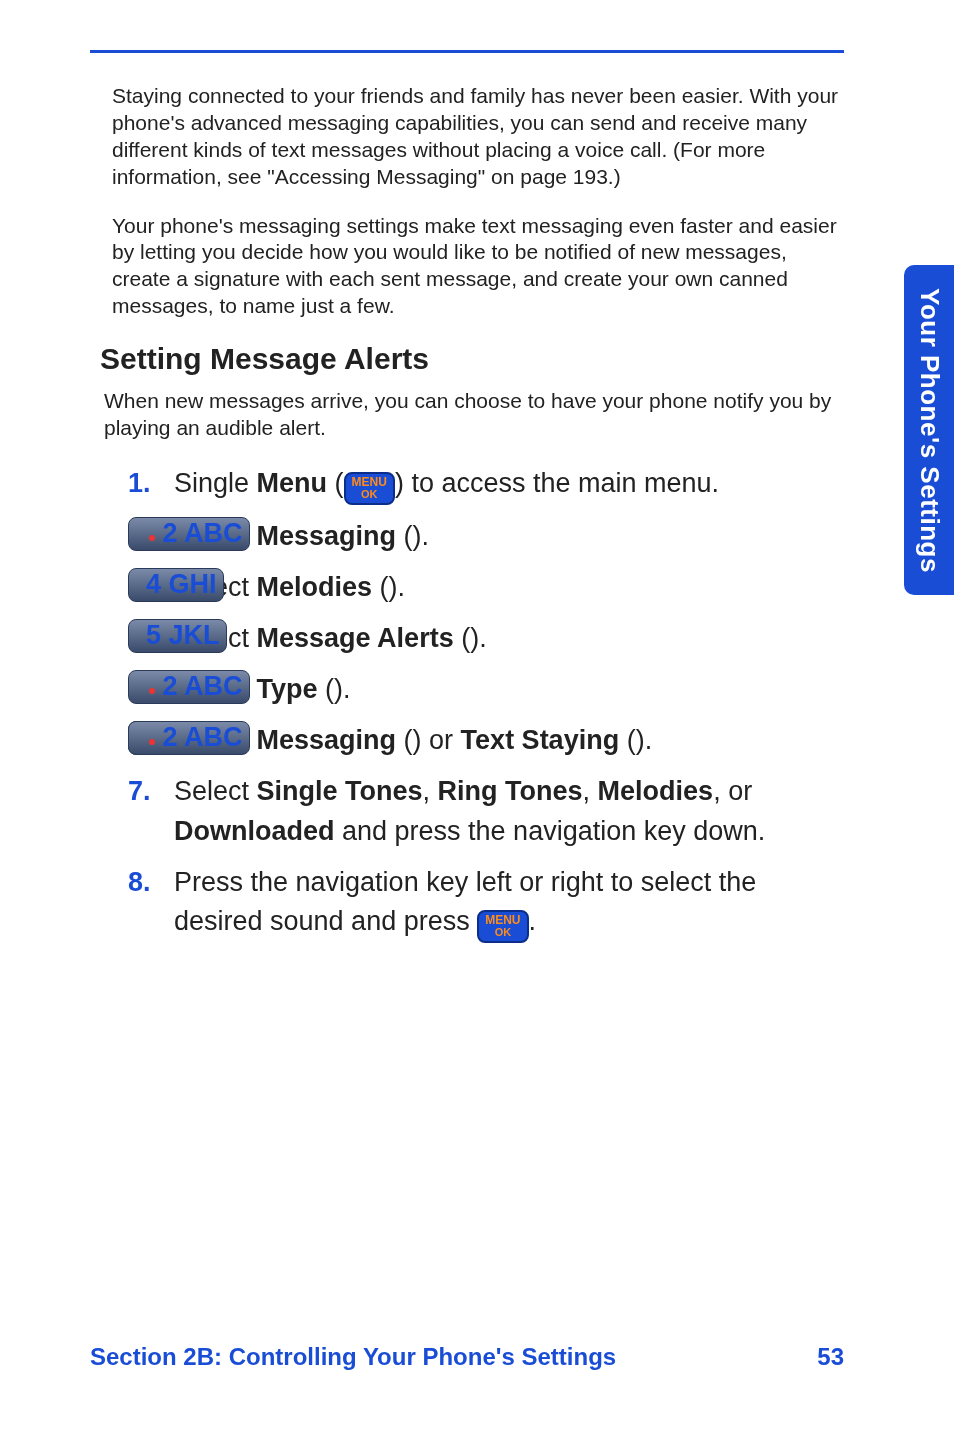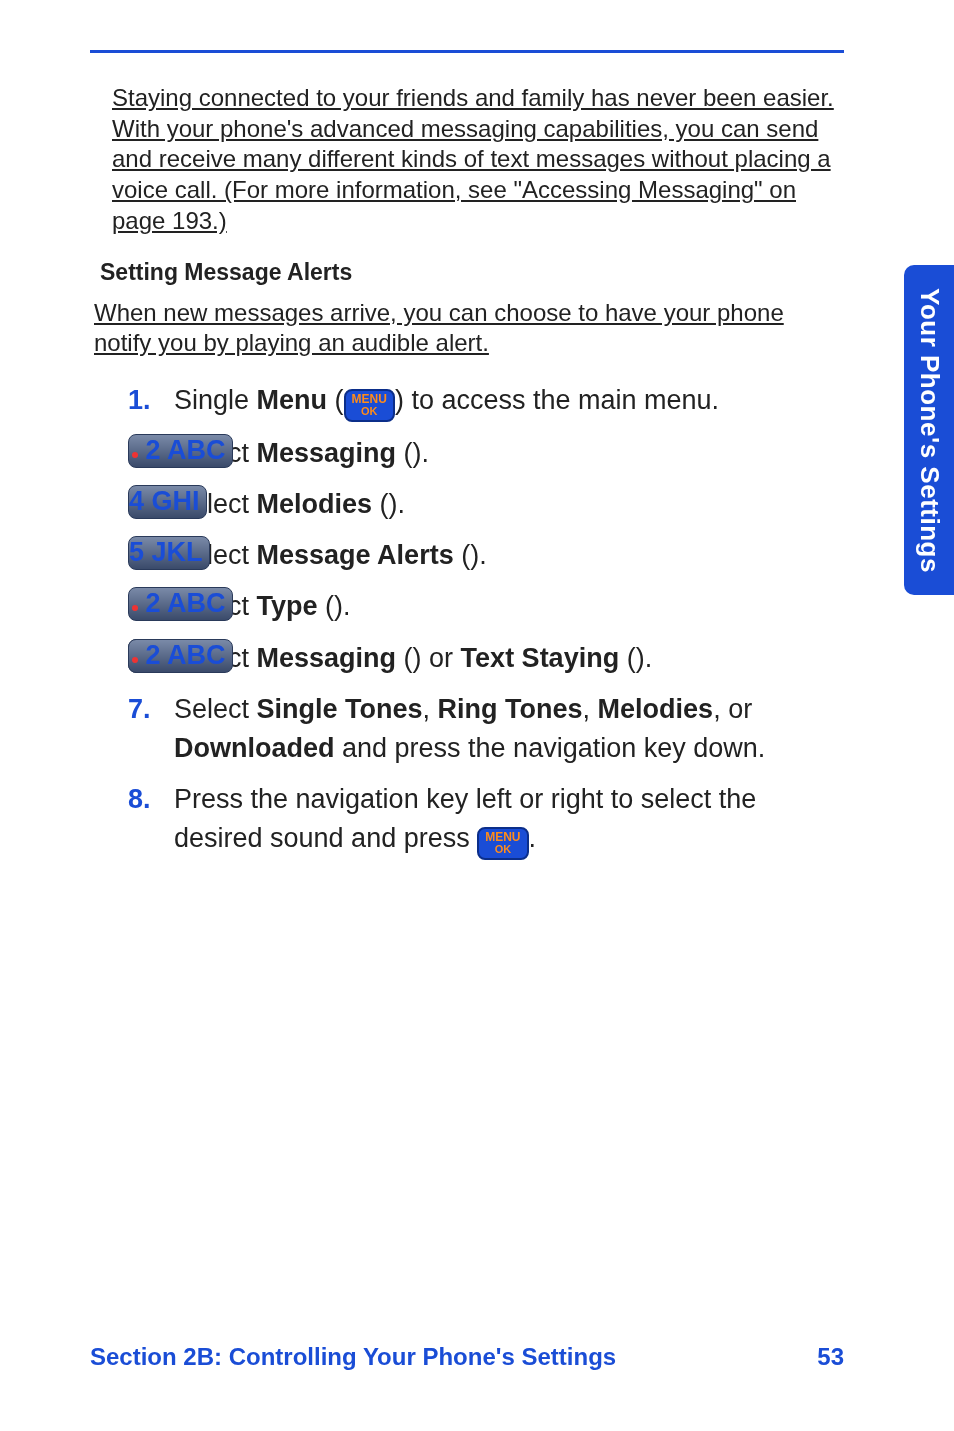--- a/index.html
+++ b/index.html
@@ -30,28 +30,27 @@
     font-weight: 700;
     font-size: 48px;
     margin-bottom: 6px;
   }
   .rule {
     border: none;
     border-top: 3px solid #1a4dd6;
     margin-bottom: 30px;
   }
   p.body {
-    font-size: 24px;
+    font-size: 21px;
     line-height: 1.28;
     margin: 0 0 22px 22px;
     color: #222;
-    text-decoration: underline;
   }
   h2.sub {
-    font-size: 23px;
+    font-size: 30px;
     font-weight: 700;
     margin: 12px 0 12px 10px;
   }
   p.lead {
     font-size: 26px;
     font-weight: 700;
     color: #555;
     margin: 10px 0 18px 10px;
   }
   ol.steps {
@@ -105,21 +104,21 @@
   }
   .key.menu::after { content: "\A OK"; white-space: pre; color: #ff8c1a; font-size: 11px; }
   .key.num {
     background: linear-gradient(#7a8aa8, #3a4a6a);
     color: #fff;
     font-size: 13px;
     min-width: 44px;
     border: 1px solid #2a3a5a;
     border-radius: 8px;
     text-align: left;
-    padding-left: 0;
+    padding-left: 17px;
   }
   .key.num.one {
     border-radius: 8px 8px 18px 8px;
   }
   .key.num .dot {
     display: inline-block; width:6px; height:6px; background:#e33; border-radius:50%;
     margin-left:3px; vertical-align:1px;
   }
 </style>
 </head>
@@ -127,24 +126,25 @@
 
 <div class="page">
 
   <div class="side-tab">
     <span>Your Phone's Settings</span>
   </div>
 
   <hr class="rule">
 
   <p class="body">Staying connected to your friends and family has never been easier. With your phone's advanced messaging capabilities, you can send and receive many different kinds of text messages without placing a voice call. (For more information, see "Accessing Messaging" on page 193.)</p>
+  <p class="body">Your phone's messaging settings make text messaging even faster and easier by letting you decide how you would like to be notified of new messages, create a signature with each sent message, and create your own canned messages, to name just a few.</p>
 
   <h2 class="sub">Setting Message Alerts</h2>
 
-  <p class="body" style="margin-left:4px;">When new messages arrive, you can choose to have your phone notify you by playing an audible alert.</p>
+  <p class="body" style="margin-left:14px;">When new messages arrive, you can choose to have your phone notify you by playing an audible alert.</p>
 
 
   <ol class="steps">
     <li>
       <span class="num">1.</span>
       <span>Single </span><span class="bold">Menu</span><span> (</span><span class="key menu">MENU</span><span>) to access the main menu.</span>
     </li>
     <li>
       <span class="num">2.</span>
       <span>Select </span><span class="bold">Messaging</span><span> (</span><span class="key num"><span class="dot"></span> <span>2 ABC</span></span><span>).</span>

